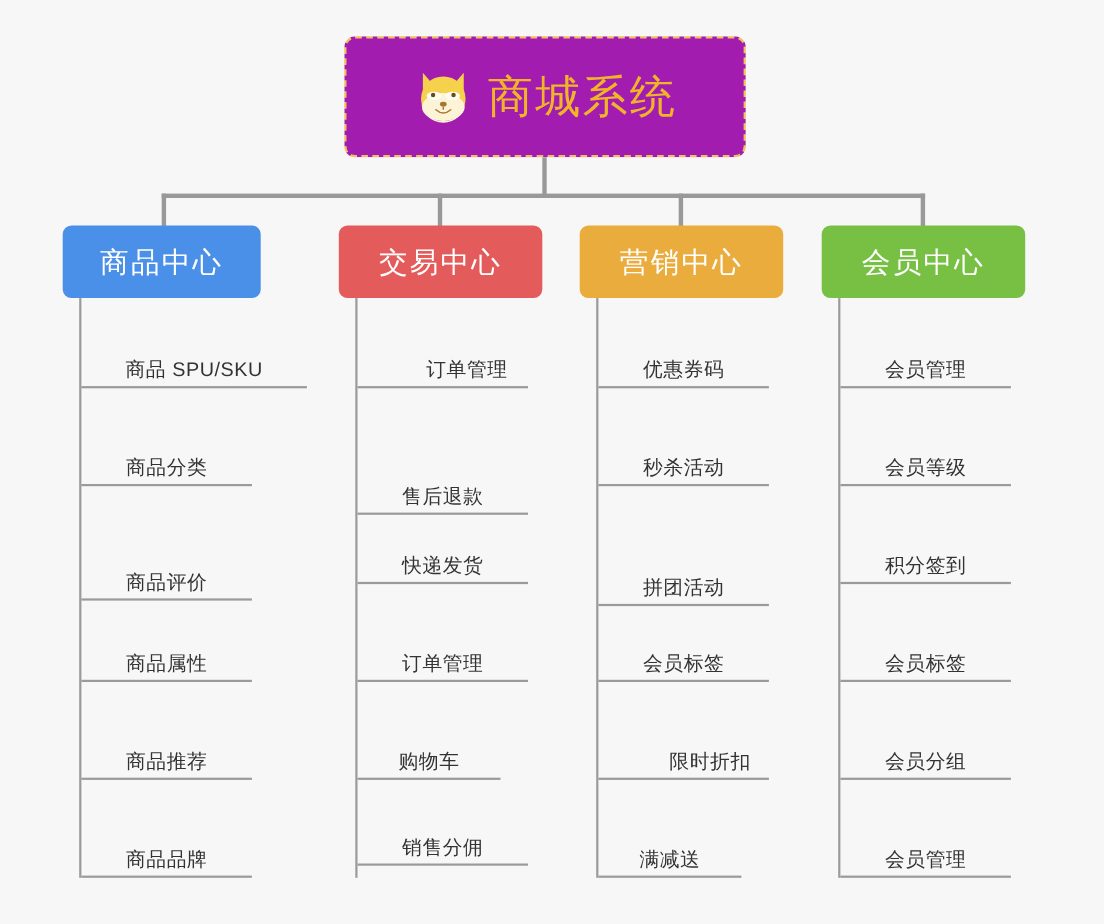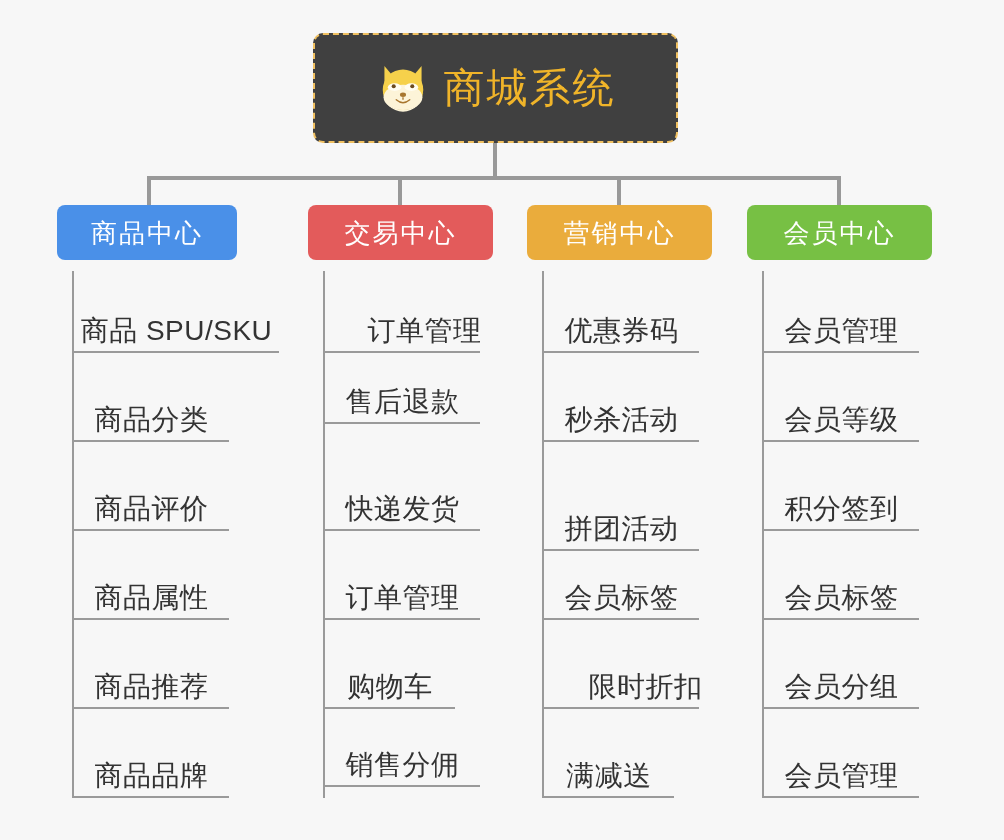--- a/index.html
+++ b/index.html
@@ -56,21 +56,21 @@
     position: absolute;
     background: #999999;
   }
   .conn-v { width: 4px; }
   .conn-h { height: 4px; }
 
   
   .cat-box {
     position: absolute;
     top: 205px;
-    height: 55px;
+    height: 66px;
     border-radius: 8px;
     display: flex;
     align-items: center;
     justify-content: center;
   }
   .cat-label {
     color: #ffffff;
     font-size: 26px;
     line-height: 1;
     letter-spacing: 2px;
@@ -95,33 +95,33 @@
     position: absolute;
     left: 2px;
     border-bottom: 2px solid #9a9a9a;
     display: flex;
     align-items: flex-end;
     justify-content: center;
     padding-bottom: 4px;
   }
 
   .leaf-label {
-    font-size: 28px;
+    font-size: 18px;
     line-height: 1.15;
     color: #333333;
     white-space: nowrap;
     letter-spacing: 0.5px;
   }
 </style>
 </head>
 <body>
 
 <div id="diagram" style="background: rgb(247, 247, 247);">
 
-  <div class="root-box" style="border-color: rgb(240, 192, 96); background: #404040;">
+  <div class="root-box" style="border-color: rgb(240, 192, 96); background: #a21caf;">
     <svg class="root-icon" viewBox="0 0 64 64">
       <path d="M10 6 L10 26 L22 20 Z" fill="#f6d14b"></path>
       <path d="M54 6 L54 26 L42 20 Z" fill="#f6d14b"></path>
       <circle cx="32" cy="34" r="24" fill="#f6d14b"></circle>
       <path d="M8 36 a24 24 0 0 0 48 0 a24 22 0 0 1 -48 0 Z" fill="#fdf4d8"></path>
       <ellipse cx="32" cy="43" rx="23" ry="15" fill="#fdf4d8"></ellipse>
       <ellipse cx="22" cy="31" rx="8" ry="4.5" fill="#fffdf2"></ellipse>
       <ellipse cx="42" cy="31" rx="8" ry="4.5" fill="#fffdf2"></ellipse>
       <ellipse cx="21" cy="30" rx="2.4" ry="2.4" fill="#6b4a1e"></ellipse>
       <ellipse cx="43" cy="30" rx="2.4" ry="2.4" fill="#6b4a1e"></ellipse>
@@ -153,40 +153,40 @@
   </div>
 
   <div class="leaf-col" style="left:72px; width:210px;">
     <div class="trunk" style="height: 527px; background: rgb(154, 154, 154);"></div>
     <div class="leaf-item" style="top: 0px; width: 205px; height: 82px; border-bottom-color: rgb(154, 154, 154);">
       <span class="leaf-label">商品 SPU/SKU</span>
     </div>
     <div class="leaf-item" style="top: 82px; width: 155px; height: 89px; border-bottom-color: rgb(154, 154, 154);">
       <span class="leaf-label">商品分类</span>
     </div>
-    <div class="leaf-item" style="top: 171px; width: 155px; height: 89px; border-bottom-color: rgb(154, 154, 154);">
+    <div class="leaf-item" style="top: 171px; width: 155px; height: 104px; border-bottom-color: rgb(154, 154, 154);">
       <span class="leaf-label">商品评价</span>
     </div>
     <div class="leaf-item" style="top: 260px; width: 155px; height: 89px; border-bottom-color: rgb(154, 154, 154);">
       <span class="leaf-label">商品属性</span>
     </div>
     <div class="leaf-item" style="top: 349px; width: 155px; height: 89px; border-bottom-color: rgb(154, 154, 154);">
       <span class="leaf-label">商品推荐</span>
     </div>
     <div class="leaf-item" style="top: 438px; width: 155px; height: 89px; border-bottom-color: rgb(154, 154, 154);">
       <span class="leaf-label">商品品牌</span>
     </div>
   </div>
 
   <div class="leaf-col" style="left:323px; width:180px;">
     <div class="trunk" style="height: 527px; background: rgb(154, 154, 154);"></div>
     <div class="leaf-item" style="top: 0px; width: 155px; height: 82px; border-bottom-color: rgb(154, 154, 154); padding-left: 44px;">
       <span class="leaf-label">订单管理</span>
     </div>
-    <div class="leaf-item" style="top: 82px; width: 155px; height: 71px; border-bottom-color: rgb(154, 154, 154);">
+    <div class="leaf-item" style="top: 82px; width: 155px; height: 115px; border-bottom-color: rgb(154, 154, 154);">
       <span class="leaf-label">售后退款</span>
     </div>
     <div class="leaf-item" style="top: 171px; width: 155px; height: 89px; border-bottom-color: rgb(154, 154, 154);">
       <span class="leaf-label">快递发货</span>
     </div>
     <div class="leaf-item" style="top: 260px; width: 155px; height: 89px; border-bottom-color: rgb(154, 154, 154);">
       <span class="leaf-label">订单管理</span>
     </div>
     <div class="leaf-item" style="top: 349px; width: 130px; height: 89px; border-bottom-color: rgb(154, 154, 154);">
       <span class="leaf-label">购物车</span>

